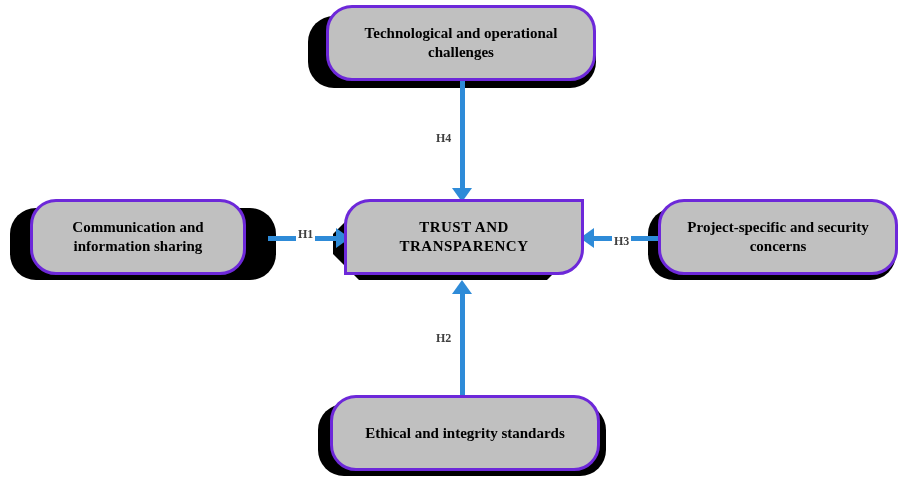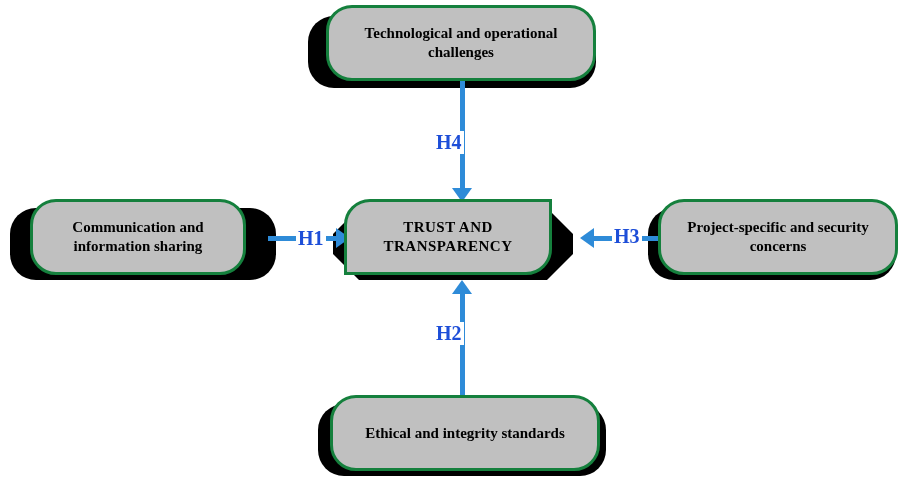--- a/index.html
+++ b/index.html
@@ -16,21 +16,21 @@
     height: 490px;
     background: #ffffff;
     overflow: hidden;
   }
 
   
   .node {
     position: absolute;
     box-sizing: border-box;
     background: #c0c0c0;
-    border: 3px solid #15803d;
+    border: 3px solid #6d28d9;
     display: flex;
     align-items: center;
     justify-content: center;
     text-align: center;
     color: #000000;
     font-weight: bold;
     line-height: 1.25;
     z-index: 3;
   }
   .node-label {
@@ -94,22 +94,22 @@
   .arrow-left {
     border-top: 10px solid transparent;
     border-bottom: 10px solid transparent;
     border-right: 14px solid #2e8bd8;
   }
 
   .edge-label {
     position: absolute;
     font-family: "Liberation Serif", "DejaVu Serif", serif;
     font-weight: bold;
-    font-size: 20px;
-    color: #1d4ed8;
+    font-size: 12px;
+    color: #404040;
     background: #ffffff;
     padding: 0 2px;
     z-index: 4;
     white-space: nowrap;
   }
 </style>
 </head>
 <body>
 
 <div id="canvas">
@@ -119,39 +119,39 @@
   <div class="shadow octo" style="left:333px; top:208px; width:240px; height:72px;"></div>
   <div class="shadow rounded" style="left:648px; top:208px; width:248px; height:72px;"></div>
   <div class="shadow rounded" style="left:318px; top:404px; width:288px; height:72px;"></div>
 
   <div class="line vline" style="left:460px; top:80px; width:5px; height:110px;"></div>
   <div class="arrow arrow-down" style="left:452px; top:188px;"></div>
   <div class="edge-label" style="left:434px; top:131px;">H4</div>
 
   <div class="line vline" style="left:460px; top:292px; width:5px; height:112px;"></div>
   <div class="arrow arrow-up" style="left:452px; top:280px;"></div>
-  <div class="edge-label" style="left:434px; top:322px;">H2</div>
+  <div class="edge-label" style="left:434px; top:331px;">H2</div>
 
   <div class="line hline" style="left:268px; top:236px; width:78px; height:5px;"></div>
   <div class="arrow arrow-right" style="left:336px; top:228px;"></div>
   <div class="edge-label" style="left:296px; top:227px;text-align:right;">H1</div>
 
   <div class="line hline" style="left:592px; top:236px; width:78px; height:5px;"></div>
   <div class="arrow arrow-left" style="left:580px; top:228px;"></div>
-  <div class="edge-label" style="left:612px; top:225px;">H3</div>
+  <div class="edge-label" style="left:612px; top:234px;">H3</div>
 
   <div class="node rounded" style="left:326px; top:5px; width:270px; height:76px; font-size:15px;">
     <span class="node-label">Technological and operational challenges</span>
   </div>
 
   <div class="node rounded" style="left:30px; top:199px; width:216px; height:76px; font-size:15px;">
     <span class="node-label">Communication and information sharing</span>
   </div>
 
-  <div class="node octo" style="left:344px; top:199px; width:208px; height:76px; font-size:15px; letter-spacing:0.5px;">
+  <div class="node octo" style="left:344px; top:199px; width:240px; height:76px; font-size:15px; letter-spacing:0.5px;">
     <span class="node-label">TRUST AND TRANSPARENCY</span>
   </div>
 
   <div class="node rounded" style="left:330px; top:395px; width:270px; height:76px; font-size:15px;">
     <span class="node-label">Ethical and integrity standards</span>
   </div>
 
   <div class="node rounded" style="left:658px; top:199px; width:240px; height:76px; font-size:15px;">
     <span class="node-label">Project-specific and security concerns</span>
   </div>

